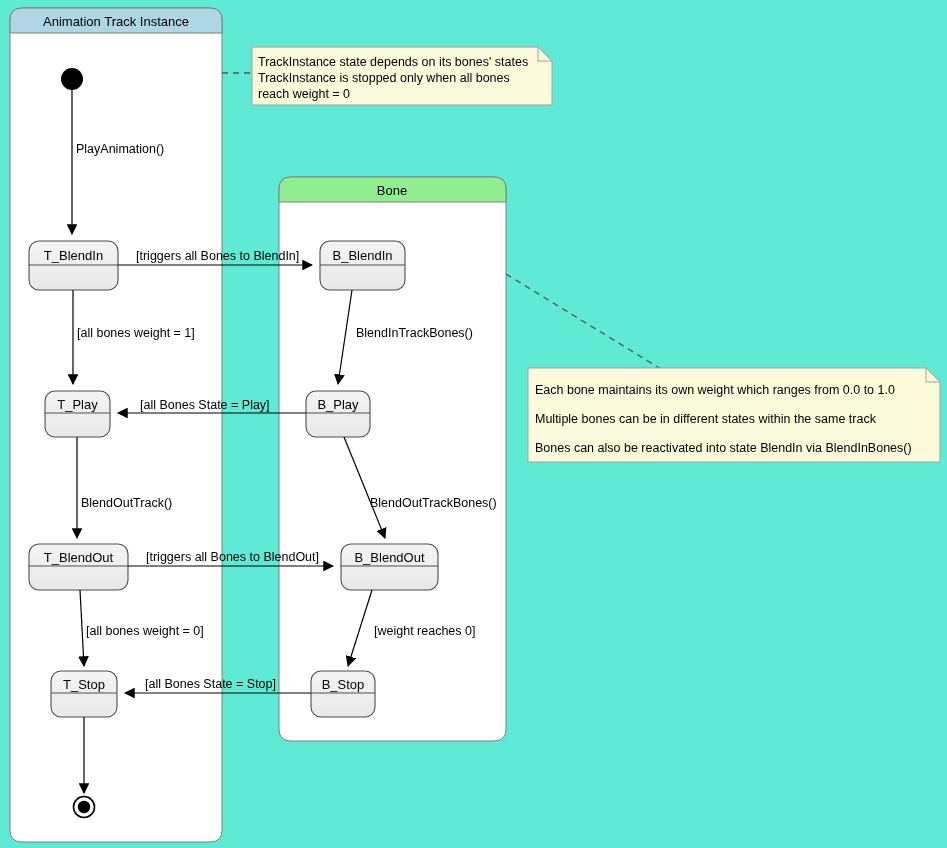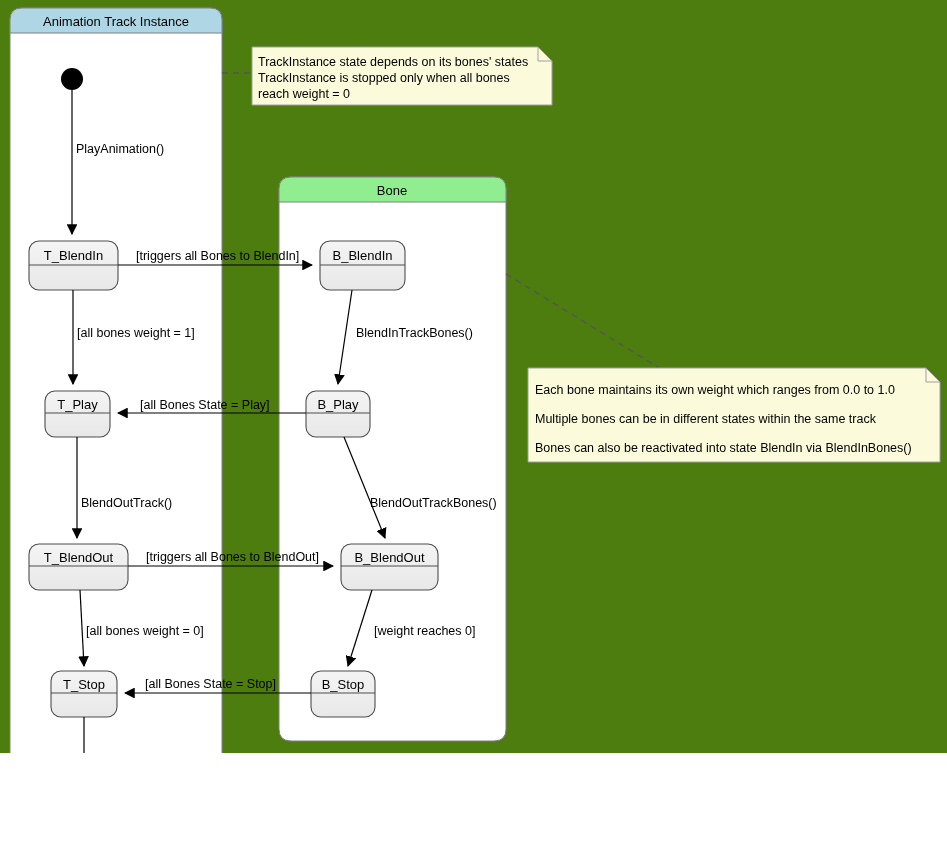--- a/index.html
+++ b/index.html
@@ -3,22 +3,22 @@
 <meta charset="utf-8">
 <style>
   html, body {
     margin: 0;
     padding: 0;
     background: #ffffff;
   }
   #diagram-root {
     position: relative;
     width: 947px;
-    height: 753px;
-    background: #4d7c0f;
+    height: 848px;
+    background: #5eead4;
     font-family: "Liberation Sans", sans-serif;
     overflow: hidden;
   }
   svg.layer {
     position: absolute;
     left: 0;
     top: 0;
     width: 947px;
     height: 848px;
   }

